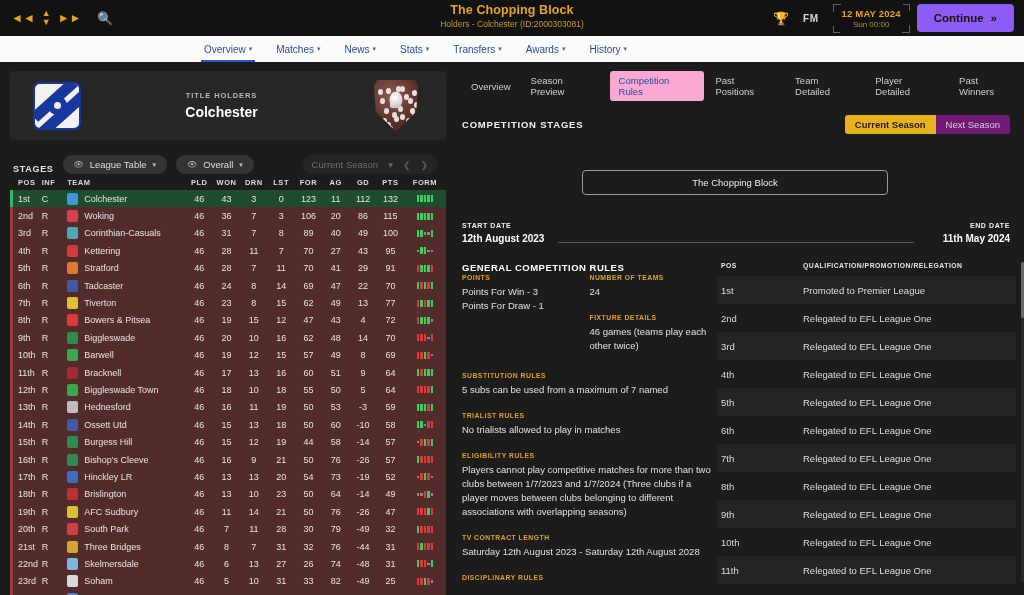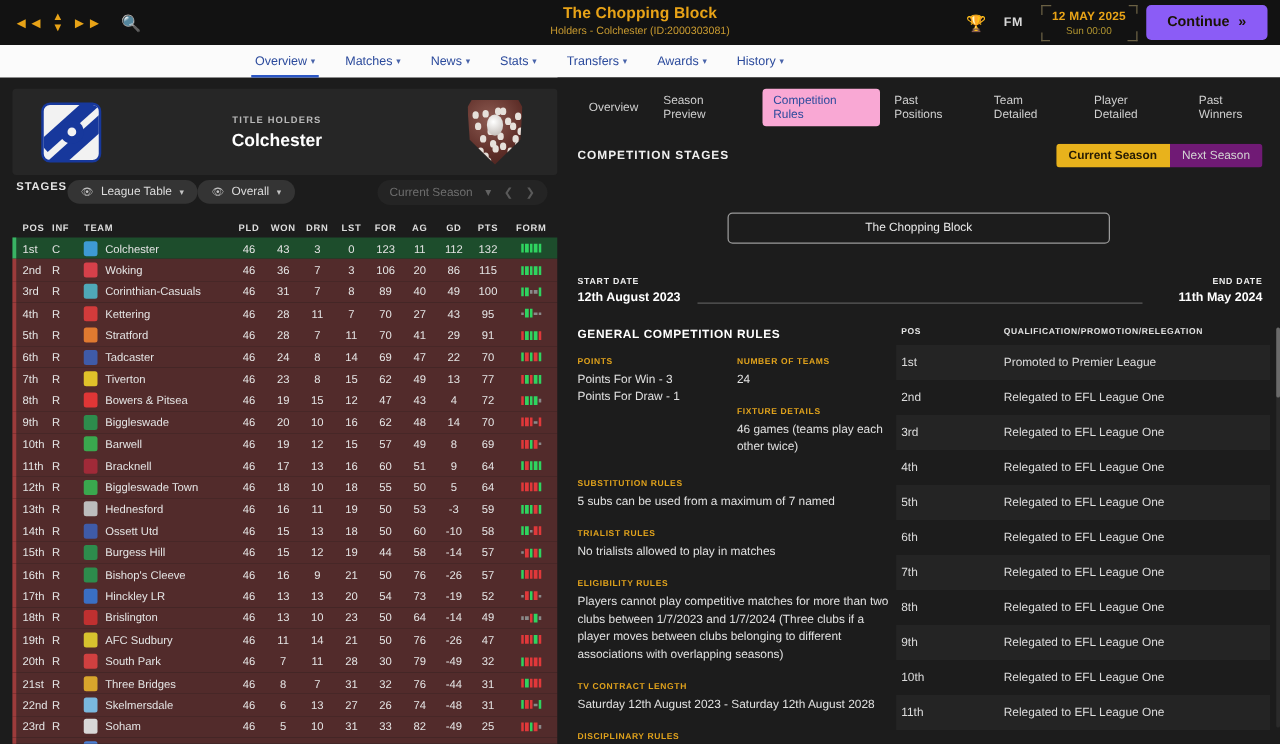--- a/index.html
+++ b/index.html
@@ -109,21 +109,21 @@
     position:relative; overflow:hidden;
   }
   .dot { position:absolute; width:5px; height:6px; background:#e6e0da; border-radius:50% 50% 45% 45%; }
   .shield-center {
     position:absolute; left:50%; top:40%; transform:translate(-50%,-50%);
     width:13px; height:17px; border-radius:50%;
     background: radial-gradient(circle at 40% 35%, #fff, #b9b2ac);
   }
 
   
-  .stages-bar { display:flex; align-items:flex-start; height:30px; margin-top:4px; gap:0; }
+  .stages-bar { display:flex; align-items:flex-end; height:30px; margin-top:4px; gap:9px; }
   .stages-lbl { font-size:9px; font-weight:bold; letter-spacing:.7px; color:#e4e4e4; padding-left:3px; }
   .pill {
     background:#343434; border-radius:12px; padding:4px 11px; font-size:9.5px; color:#dcdcdc;
     display:flex; align-items:center; gap:6px; cursor:pointer;
   }
   .eye { font-size:8px; opacity:.85; }
   .season-nav {
     margin-left:auto; display:flex; align-items:center; gap:10px;
     background:#242424; border-radius:12px; padding:4px 10px; margin-right:8px;
   }
@@ -178,21 +178,21 @@
     text-align:center; font-size:9.5px; color:#eaeaea;
   }
 
   .dates { padding: 27px 14px 0 16px; position:relative; }
   .dates-labels { display:flex; justify-content:space-between; font-size:7px; font-weight:bold; letter-spacing:.6px; color:#eee; }
   .dates-values { display:flex; justify-content:space-between; font-size:10px; font-weight:bold; color:#fff; margin-top:4px; position:relative;gap:48px; }
   .dates-line { position:absolute; left:96px; right:96px; top:9px; height:1px; background:#5a5a5a; }
 
   .rules-area { display:flex; padding: 18px 0 0 0; }
   .rules-left { width: 271px; padding-left:16px; }
-  .g-title { font-size:9.5px; font-weight:bold; letter-spacing:.5px; color:#fff; margin-bottom:13px; }
+  .g-title { font-size:9.5px; font-weight:bold; letter-spacing:.5px; color:#fff; margin-bottom:1px; }
   .rule-k { font-size:6.8px; font-weight:bold; letter-spacing:.5px; color:#e0a21c; margin-bottom:4px; }
   .rule-v { font-size:9.5px; color:#e0e0e0; line-height:14px; }
   .two-col { display:flex; }
   .two-col > div { width: 50%; }
   .blk { margin-bottom: 15px; }
 
   .pos-table { flex:1; padding-right:8px; position:relative; }
   .pt-head { display:flex; font-size:6.8px; font-weight:bold; letter-spacing:.5px; color:#e4e4e4; padding:0 0 7px 0; }
   .pt-head .a { width:86px; padding-left:4px; }
   .pt-row { display:flex; align-items:center; height:28px; font-size:9.5px; color:#ddd; }
@@ -219,21 +219,21 @@
     <div class="title-main">The Chopping Block</div>
     <div class="title-sub">Holders - Colchester (ID:2000303081)</div>
   </div>
 
   <div class="top-right">
     <span class="trophy-ic">🏆</span>
     <span class="fm-logo">FM</span>
     <div class="datebox">
       <span class="dbcorner2"></span>
         <span class="dbcorner3"></span>
-      <div class="date-main">12 MAY 2025</div>
+      <div class="date-main">12 MAY 2024</div>
       <div class="date-sub">Sun 00:00</div>
     </div>
     <button class="continue-btn">
       <span>Continue</span>
       <span>»</span>
     </button>
   </div>
 </div>
 
 <div class="subnav" id="subnav">

